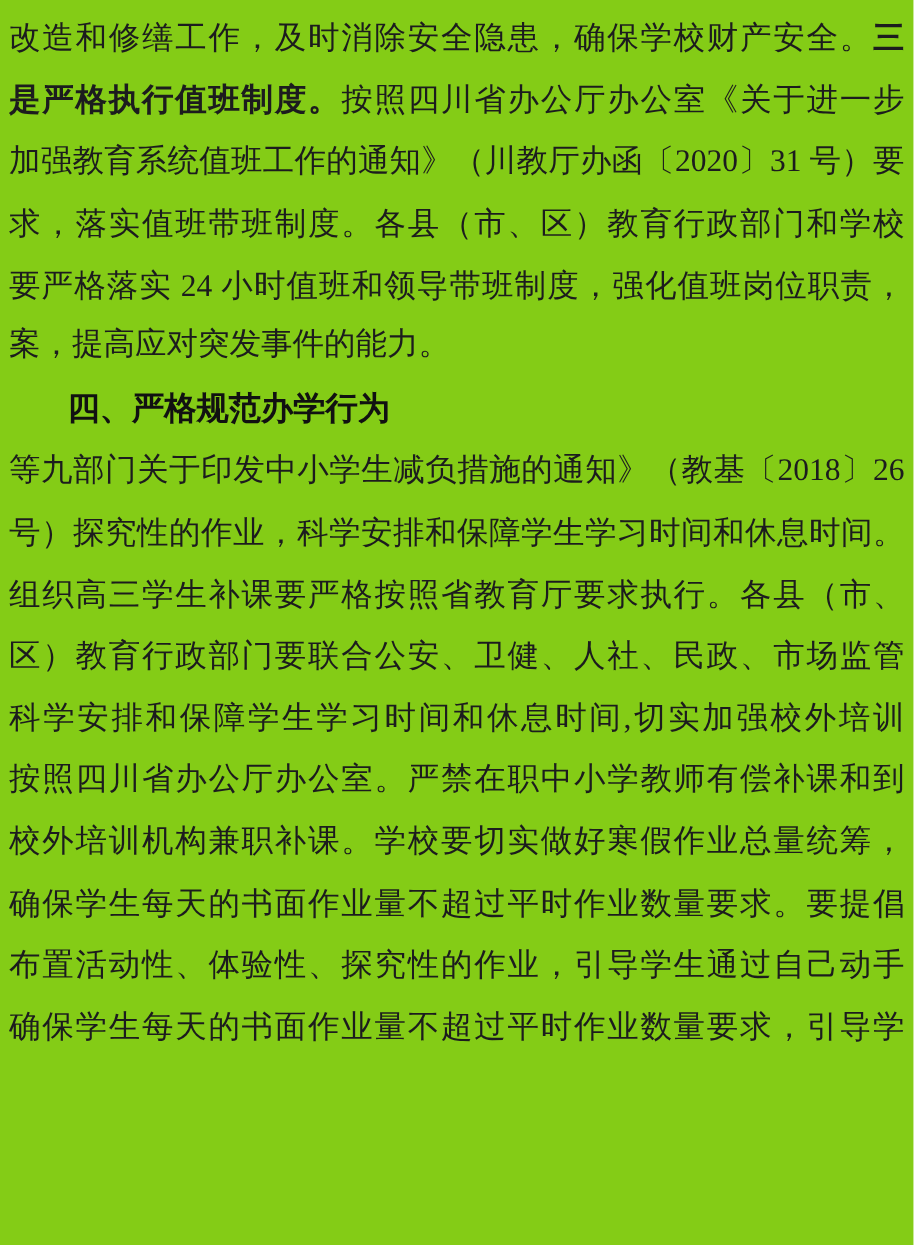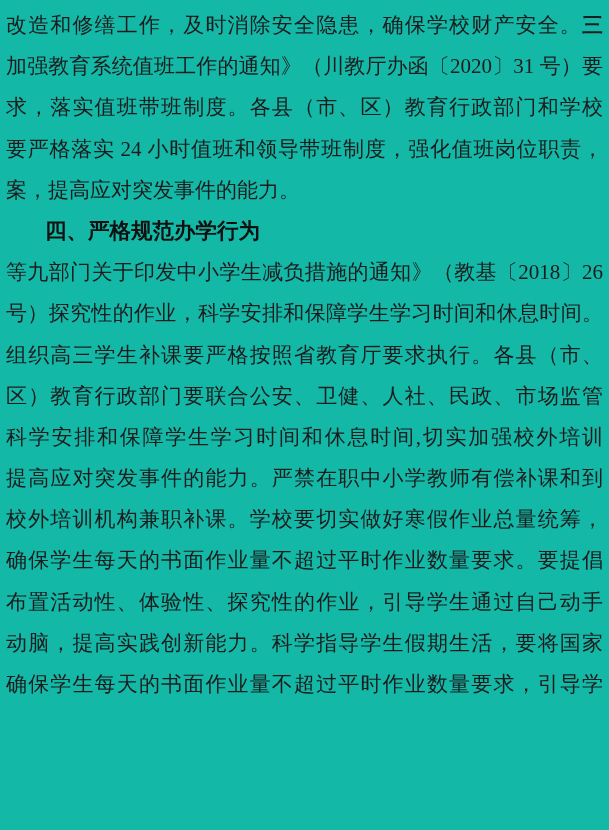--- a/index.html
+++ b/index.html
@@ -4,38 +4,39 @@
 <style>
   html, body {
     margin: 0;
     padding: 0;
     background: #ffffff;
   }
   .page {
     position: relative;
     width: 609px;
     height: 830px;
-    background: #14b8a6;
+    background: #84cc16;
     box-sizing: border-box;
     padding: 5px 6px 0 6px;
     overflow: hidden;
     font-family: "Liberation Serif", "DejaVu Serif", serif;
     font-size: 21px;
     color: #1c1c1e;
   }
   .line {
     height: 41.2px;
     line-height: 41.2px;
     text-align: justify;
     text-align-last: justify;
     overflow: hidden;
   }
   .line.left {
     text-align: right;
     text-align-last: left;
+    font-family: Liberation Mono, monospace;
   }
   .indent {
     text-indent: 39px;
   }
   .bold {
     font-weight: 700;
   }
   .heading-line {
     height: 41.2px;
     line-height: 41.2px;
@@ -49,35 +50,35 @@
     overflow: hidden;
   }
 </style>
 </head>
 <body>
 
 <div class="page">
 
   <div>
     <div class="line"><span>改造和修缮工作，及时消除安全隐患，确保学校财产安全。</span><span class="bold">三</span></div>
+    <div class="line"><span class="bold">是严格执行值班制度。</span><span>按照四川省办公厅办公室《关于进一步</span></div>
     <div class="line">加强教育系统值班工作的通知》（川教厅办函〔2020〕31 号）要</div>
     <div class="line">求，落实值班带班制度。各县（市、区）教育行政部门和学校</div>
     <div class="line">要严格落实 24 小时值班和领导带班制度，强化值班岗位职责，</div>
     <div class="line left">案，提高应对突发事件的能力。</div>
   </div>
 
   <div class="heading-line">四、严格规范办学行为</div>
 
   <div>
     <div class="line">等九部门关于印发中小学生减负措施的通知》（教基〔2018〕26</div>
     <div class="line">号）探究性的作业，科学安排和保障学生学习时间和休息时间。</div>
     <div class="line">组织高三学生补课要严格按照省教育厅要求执行。各县（市、</div>
     <div class="line">区）教育行政部门要联合公安、卫健、人社、民政、市场监管</div>
     <div class="line">科学安排和保障学生学习时间和休息时间,切实加强校外培训</div>
-    <div class="line">提高应对突发事件的能力。严禁在职中小学教师有偿补课和到</div>
+    <div class="line">按照四川省办公厅办公室。严禁在职中小学教师有偿补课和到</div>
     <div class="line">校外培训机构兼职补课。学校要切实做好寒假作业总量统筹，</div>
     <div class="line">确保学生每天的书面作业量不超过平时作业数量要求。要提倡</div>
     <div class="line">布置活动性、体验性、探究性的作业，引导学生通过自己动手</div>
-    <div class="line">动脑，提高实践创新能力。科学指导学生假期生活，要将国家</div>
     <div class="line">确保学生每天的书面作业量不超过平时作业数量要求，引导学</div>
   </div>
 
 </div>
 
 </body></html>

